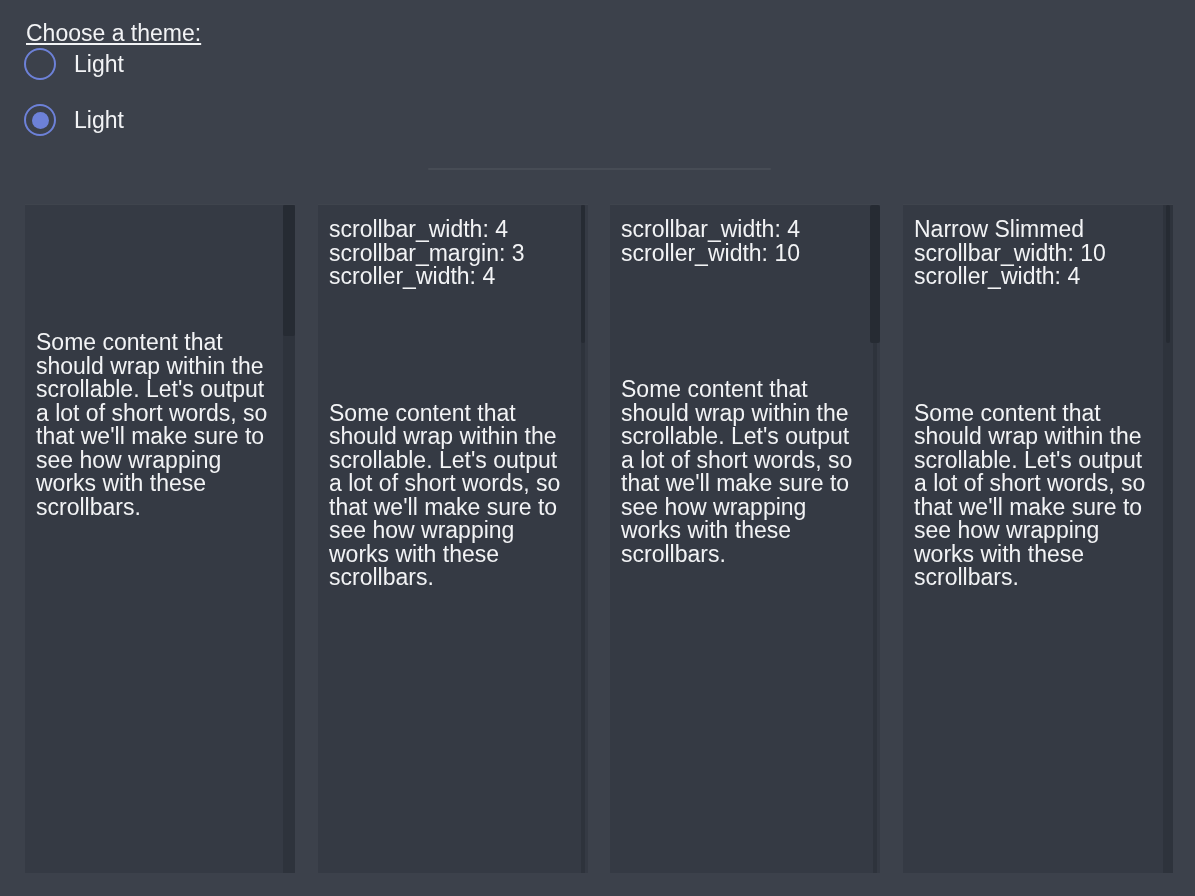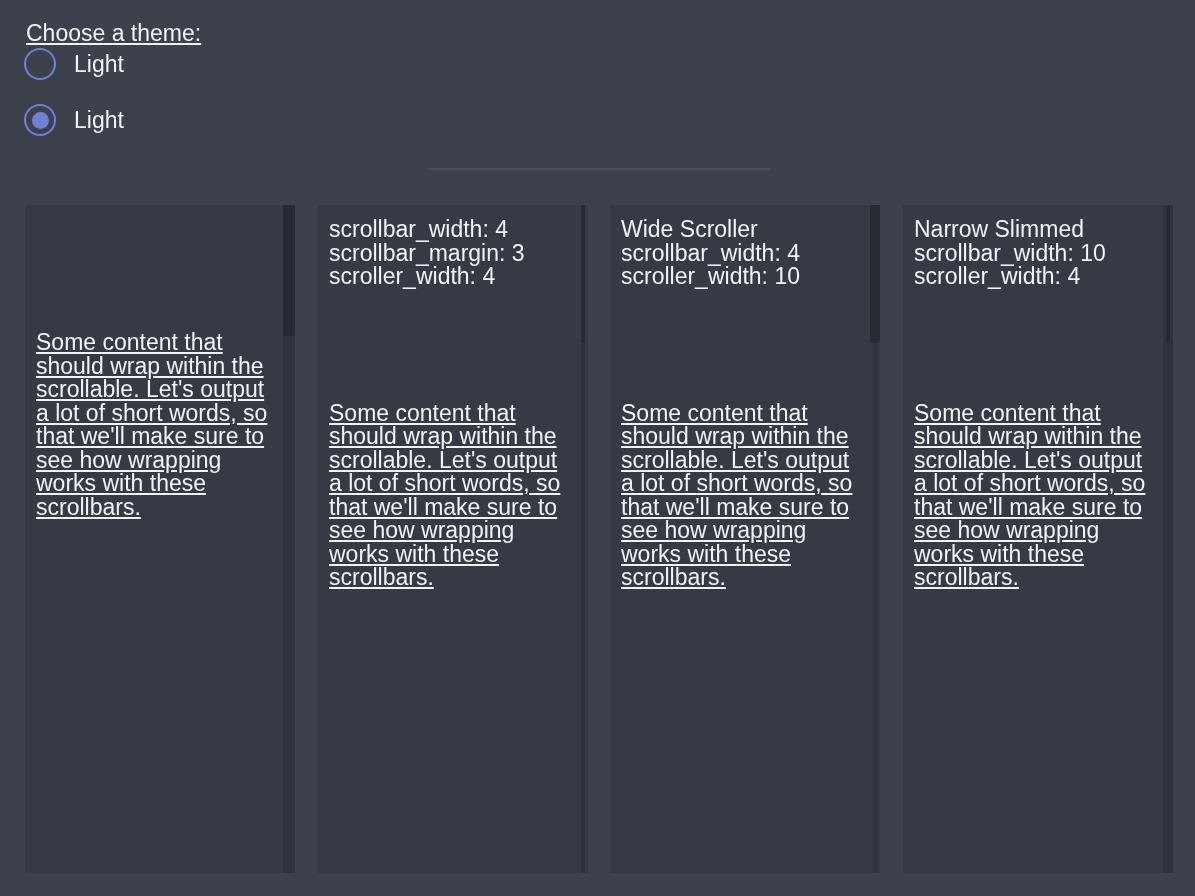--- a/index.html
+++ b/index.html
@@ -60,21 +60,21 @@
   .p2 { left: 318px; }
   .p3 { left: 610px; }
   .p4 { left: 903px; }
 
   .panel-text { padding: 13px 0 0 11px; }
   .panel-title, .panel-params, .panel-content {
     font-size: 23px; line-height: 23.5px;
     width: 242px;
   }
   .panel-params { white-space: pre-line; }
-  .panel-content { margin-top: 113px; text-decoration: underline; }
+  .panel-content { margin-top: 113px; }
 
   .track {
     position: absolute; top: 0; bottom: 0;
     background: var(--scrollbar-track, #2e333c);
   }
   .thumb {
     position: absolute; top: 0;
     background: var(--scrollbar-thumb, #262b33);
     border-radius: 2px;
   }
@@ -121,21 +121,20 @@
 scrollbar_margin: 3
 scroller_width: 4</div>
     <div class="panel-content">Some content that should wrap within the scrollable. Let's output a lot of short words, so that we'll make sure to see how wrapping works with these scrollbars.</div>
   </div>
   <div class="track"></div>
   <div class="thumb"></div>
 </section>
 
 <section class="panel p3">
   <div class="panel-text">
-    <div class="panel-title">Wide Scroller</div>
     <div class="panel-params">scrollbar_width: 4
 scroller_width: 10</div>
     <div class="panel-content">Some content that should wrap within the scrollable. Let's output a lot of short words, so that we'll make sure to see how wrapping works with these scrollbars.</div>
   </div>
   <div class="track"></div>
   <div class="thumb"></div>
 </section>
 
 <section class="panel p4">
   <div class="panel-text">

